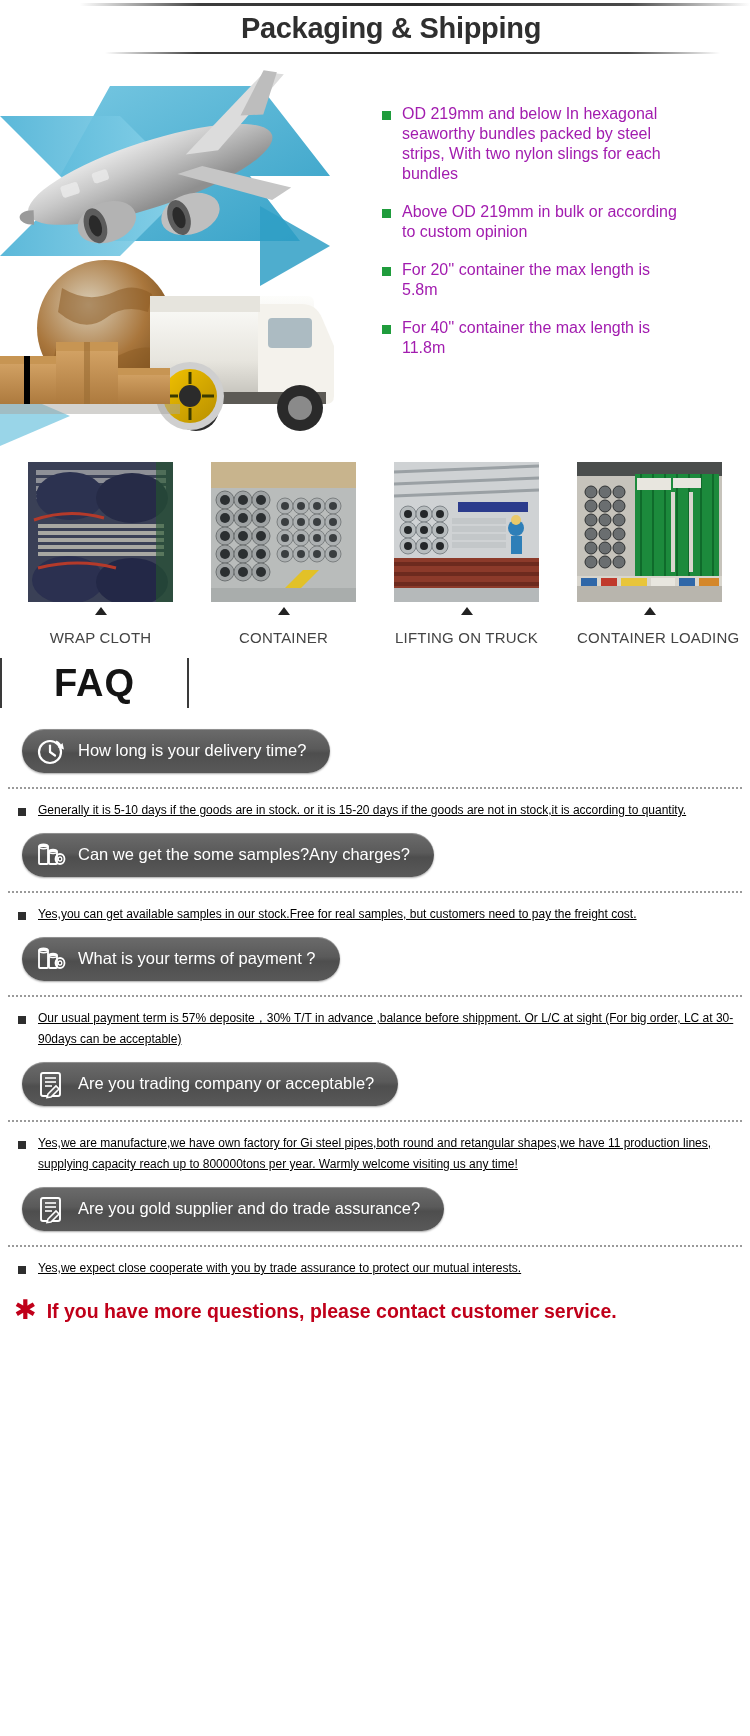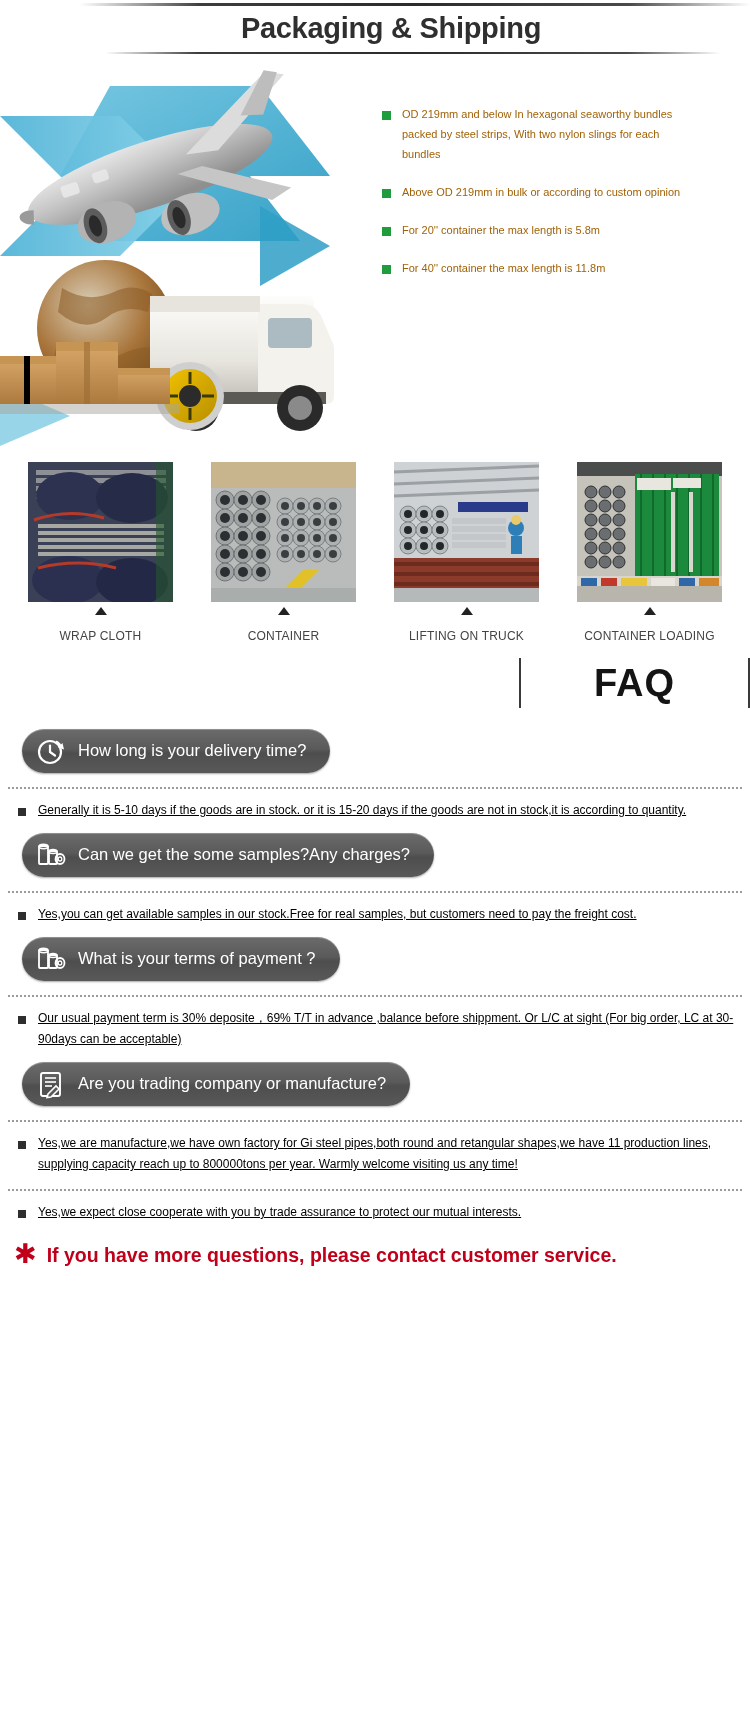--- a/index.html
+++ b/index.html
@@ -68,23 +68,23 @@
     margin-bottom: 18px;
   }
   .bullet-marker {
     width: 9px; height: 9px;
     background: #1f9c3c;
     margin-top: 7px;
     margin-right: 11px;
     flex: 0 0 auto;
   }
   .bullet-text {
-    font-size: 11px;
+    font-size: 16px;
     line-height: 20px;
-    color: #a16207;
+    color: #a21caf;
   }
 
   
   .gallery {
     position: relative;
     margin: 8px 0 0 0;
     height: 185px;
   }
   .gal-row {
     display: flex;
@@ -96,41 +96,41 @@
     width: 145px;
     height: 140px;
     overflow: hidden;
     position: relative;
     background: #777;
   }
   .gal-img svg { display:block; }
   .gal-cap {
     text-align: center;
     margin-top: 14px;
-    font-size: 12px;
+    font-size: 15px;
     color: #444;
     letter-spacing: 0.2px;
     white-space: nowrap;
   }
   .gal-arrow {
     width: 0; height: 0;
     border-left: 6px solid transparent;
     border-right: 6px solid transparent;
     border-bottom: 8px solid #222;
     margin: 5px auto 1px auto;
   }
 
   
   .faq-title-wrap {
     position: relative;
     height: 68px;
     display: flex;
     align-items: center;
-    justify-content: flex-end;
-    gap: 73px;
+    justify-content: flex-start;
+    gap: 52px;
     margin-top: 2px;
   }
   .faq-bar {
     width: 2px;
     height: 50px;
     background: #3a3a3a;
   }
   .faq-title {
     font-size: 38px;
     font-weight: bold;
@@ -626,43 +626,55 @@
         <ellipse cx="17" cy="11.5" rx="4" ry="2" fill="none" stroke="#ffffff" stroke-width="1.6"></ellipse>
         <ellipse cx="24" cy="19" rx="4.5" ry="5" fill="none" stroke="#ffffff" stroke-width="1.8"></ellipse>
         <ellipse cx="24" cy="19" rx="1.8" ry="2" fill="none" stroke="#ffffff" stroke-width="1.3"></ellipse>
       </svg>
     </span>
     <span class="pill-text">What is your terms of payment ?</span>
   </div>
   <div class="divider"></div>
   <div class="answer">
     <span class="answer-marker"></span>
-    <span class="answer-text">Our usual payment term is 30% deposite，69% T/T in advance ,balance before shippment. Or L/C at sight (For big order, LC at 30-90days can be acceptable)</span>
+    <span class="answer-text">Our usual payment term is 57% deposite，30% T/T in advance ,balance before shippment. Or L/C at sight (For big order, LC at 30-90days can be acceptable)</span>
   </div>
 
   
   <div class="pill">
     <span class="pill-icon">
       <svg width="30" height="30" viewBox="0 0 30 30" xmlns="http://www.w3.org/2000/svg">
         <rect x="5" y="4" width="19" height="23" rx="2" fill="none" stroke="#ffffff" stroke-width="1.9"></rect>
         <line x1="9" y1="9" x2="20" y2="9" stroke="#ffffff" stroke-width="1.6"></line>
         <line x1="9" y1="13" x2="20" y2="13" stroke="#ffffff" stroke-width="1.6"></line>
         <line x1="9" y1="17" x2="16" y2="17" stroke="#ffffff" stroke-width="1.6"></line>
         <path d="M12 25 L20 17 L23 20 L15 28 L11 28.5 Z" fill="#5a5a5a" stroke="#ffffff" stroke-width="1.6"></path>
       </svg>
     </span>
-    <span class="pill-text">Are you trading company or manufacture?</span>
+    <span class="pill-text">Are you trading company or acceptable?</span>
   </div>
   <div class="divider"></div>
   <div class="answer">
     <span class="answer-marker"></span>
     <span class="answer-text">Yes,we are manufacture,we have own factory for Gi steel pipes,both round and retangular shapes,we have 11 production lines, supplying capacity reach up to 800000tons per year. Warmly welcome visiting us any time!</span>
   </div>
 
   
+  <div class="pill">
+    <span class="pill-icon">
+      <svg width="30" height="30" viewBox="0 0 30 30" xmlns="http://www.w3.org/2000/svg">
+        <rect x="5" y="4" width="19" height="23" rx="2" fill="none" stroke="#ffffff" stroke-width="1.9"></rect>
+        <line x1="9" y1="9" x2="20" y2="9" stroke="#ffffff" stroke-width="1.6"></line>
+        <line x1="9" y1="13" x2="20" y2="13" stroke="#ffffff" stroke-width="1.6"></line>
+        <line x1="9" y1="17" x2="16" y2="17" stroke="#ffffff" stroke-width="1.6"></line>
+        <path d="M12 25 L20 17 L23 20 L15 28 L11 28.5 Z" fill="#5a5a5a" stroke="#ffffff" stroke-width="1.6"></path>
+      </svg>
+    </span>
+    <span class="pill-text">Are you gold supplier and do trade assurance?</span>
+  </div>
   <div class="divider"></div>
   <div class="answer">
     <span class="answer-marker"></span>
     <span class="answer-text">Yes,we expect close cooperate with you by trade assurance to protect our mutual interests.</span>
   </div>
 
 </div>
 
 <div class="footer">
   <span class="footer-star">✱</span>

